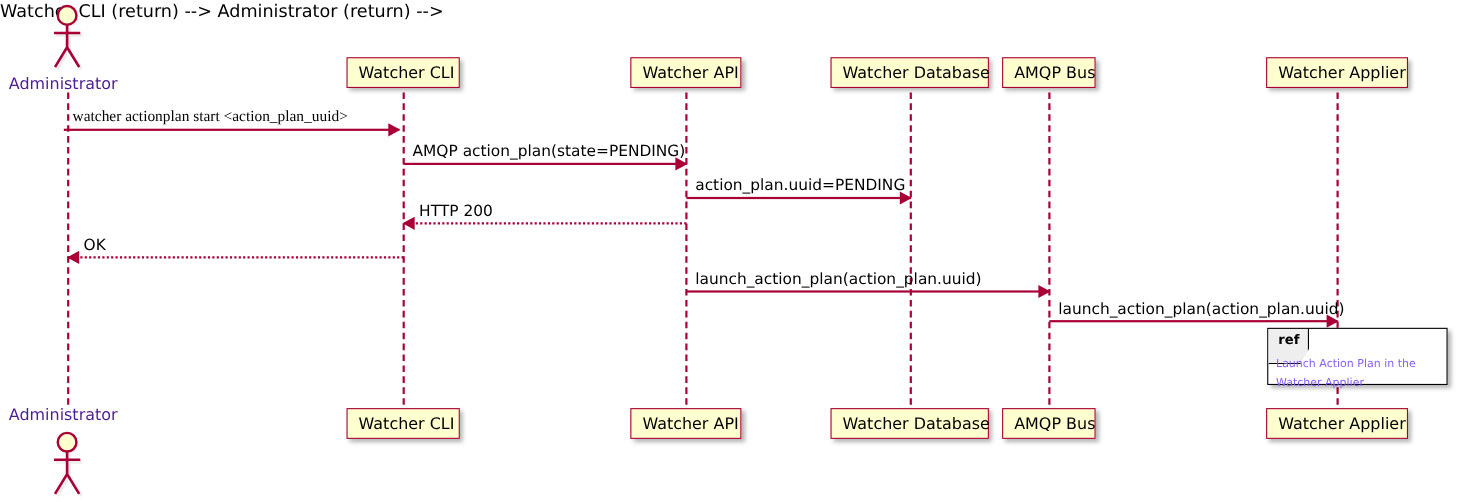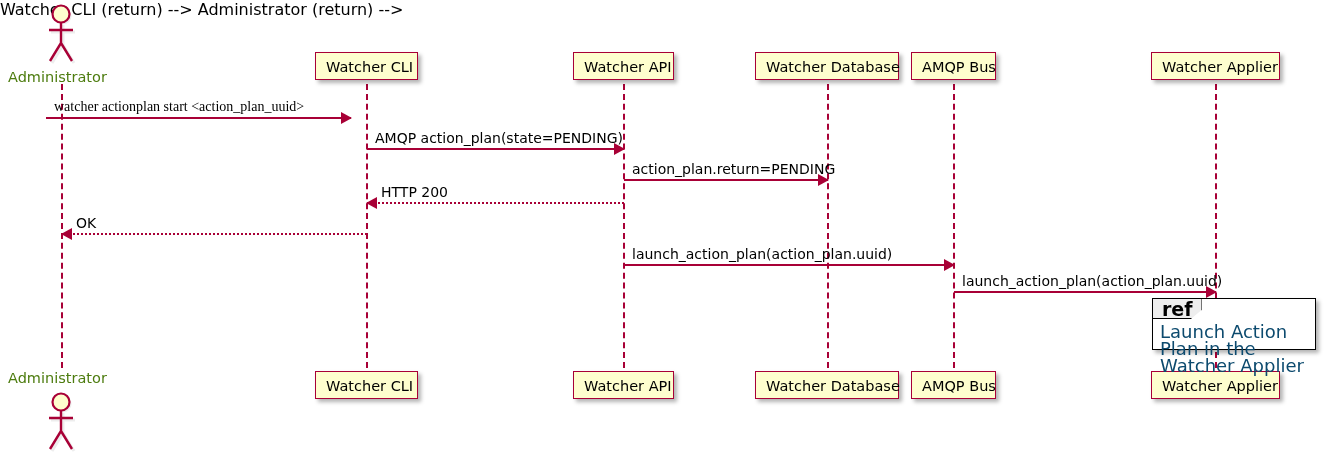--- a/index.html
+++ b/index.html
@@ -45,21 +45,21 @@
 
   
   .actor-wrap {
     position: absolute;
     width: 60px;
     height: 64px;
   }
   .actor-label {
     position: absolute;
     font-size: 14.5px;
-    color: #4d7c0f;
+    color: #4c1d95;
     white-space: nowrap;
   }
 
   
   .msg {
     position: absolute;
     height: 2px;
   }
   .msg .line {
     position: absolute;
@@ -104,40 +104,40 @@
     position: absolute;
     background: #FFFFFF;
     border: 1.5px solid #000000;
     box-shadow: 3px 3px 4px rgba(0,0,0,0.30);
     box-sizing: border-box;
   }
   .ref-tab {
     position: absolute;
     left: 0;
     top: 0;
-    height: 20px;
+    height: 32px;
     background: #EEEEEE;
     border-right: 1.5px solid #000000;
     border-bottom: 1.5px solid #000000;
     font-weight: bold;
-    font-size: 19px;
+    font-size: 12px;
     line-height: 20px;
     padding: 0 8px 0 9px;
     color: #000000;
     clip-path: polygon(0 0, 100% 0, 100% 55%, 78% 100%, 0 100%);
     box-sizing: border-box;
   }
   .ref-body {
     position: absolute;
     left: 7px;
     top: 24px;
     right: 4px;
-    font-size: 18px;
+    font-size: 10px;
     line-height: 17px;
-    color: #0c4a6e;
+    color: #8b5cf6;
   }
 </style>
 </head>
 <body>
 
 <div id="diagram">
 
   
   <div class="lifeline" style="left:61px;"></div>
   <div class="lifeline" style="left:366px;"></div>
@@ -182,38 +182,38 @@
   
   <div class="participant" style="left:315px;  top:371px; width:103px;">Watcher CLI</div>
   <div class="participant" style="left:573px;  top:371px; width:101px;">Watcher API</div>
   <div class="participant" style="left:755px;  top:371px; width:144px;">Watcher Database</div>
   <div class="participant" style="left:911px;  top:371px; width:85px;">AMQP Bus</div>
   <div class="participant" style="left:1151px; top:371px; width:129px;">Watcher Applier</div>
 
   
 
   
-  <div class="msg" style="left:46px; top:117px; width:305px;font-family:Liberation Serif, serif;">
+  <div class="msg" style="left:58px; top:117px; width:305px;font-family:Liberation Serif, serif;">
     <div class="line"></div>
     <div class="head right"></div>
     <div class="label lft">watcher actionplan start &lt;action_plan_uuid&gt;</div>
   </div>
 
   
   <div class="msg" style="left:367px; top:148px; width:257px;">
     <div class="line"></div>
     <div class="head right"></div>
     <div class="label lft">AMQP action_plan(state=PENDING)</div>
   </div>
 
   
   <div class="msg" style="left:624px; top:179px; width:204px;">
     <div class="line"></div>
     <div class="head right"></div>
-    <div class="label lft">action_plan.return=PENDING</div>
+    <div class="label lft">action_plan.uuid=PENDING</div>
   </div>
 
    Watcher CLI (return) --&gt;
   <div class="msg dotted" style="left:367px; top:202px; width:257px;">
     <div class="line"></div>
     <div class="head left"></div>
     <div class="label lft" style="left:14px;">HTTP 200</div>
   </div>
 
    Administrator (return) --&gt;

